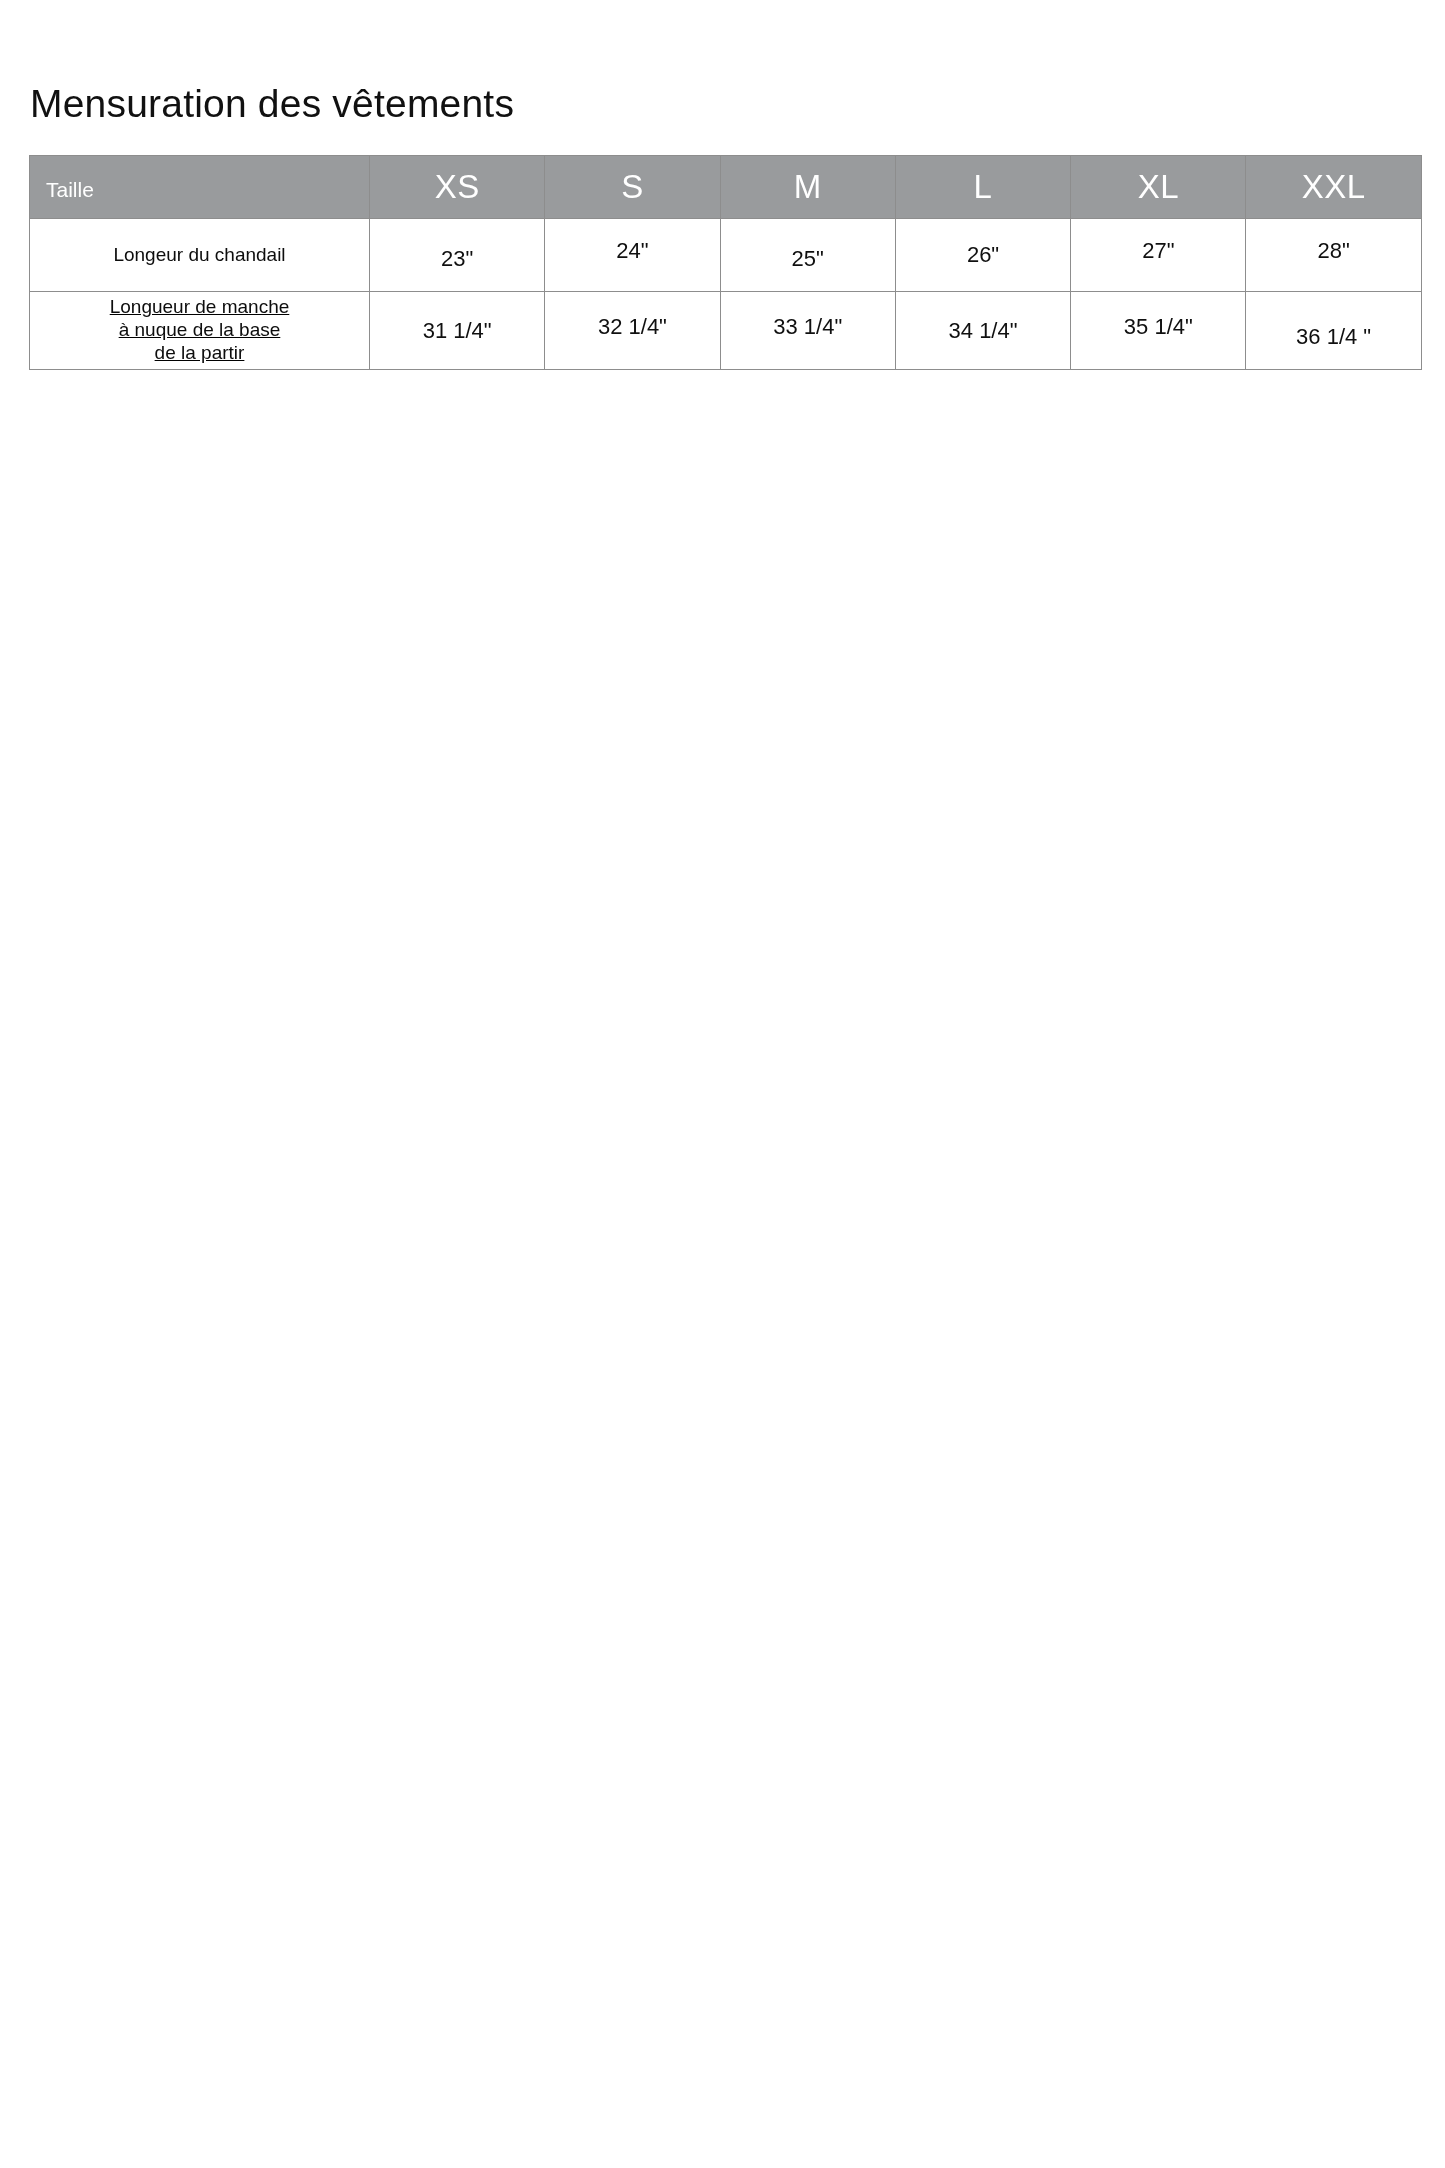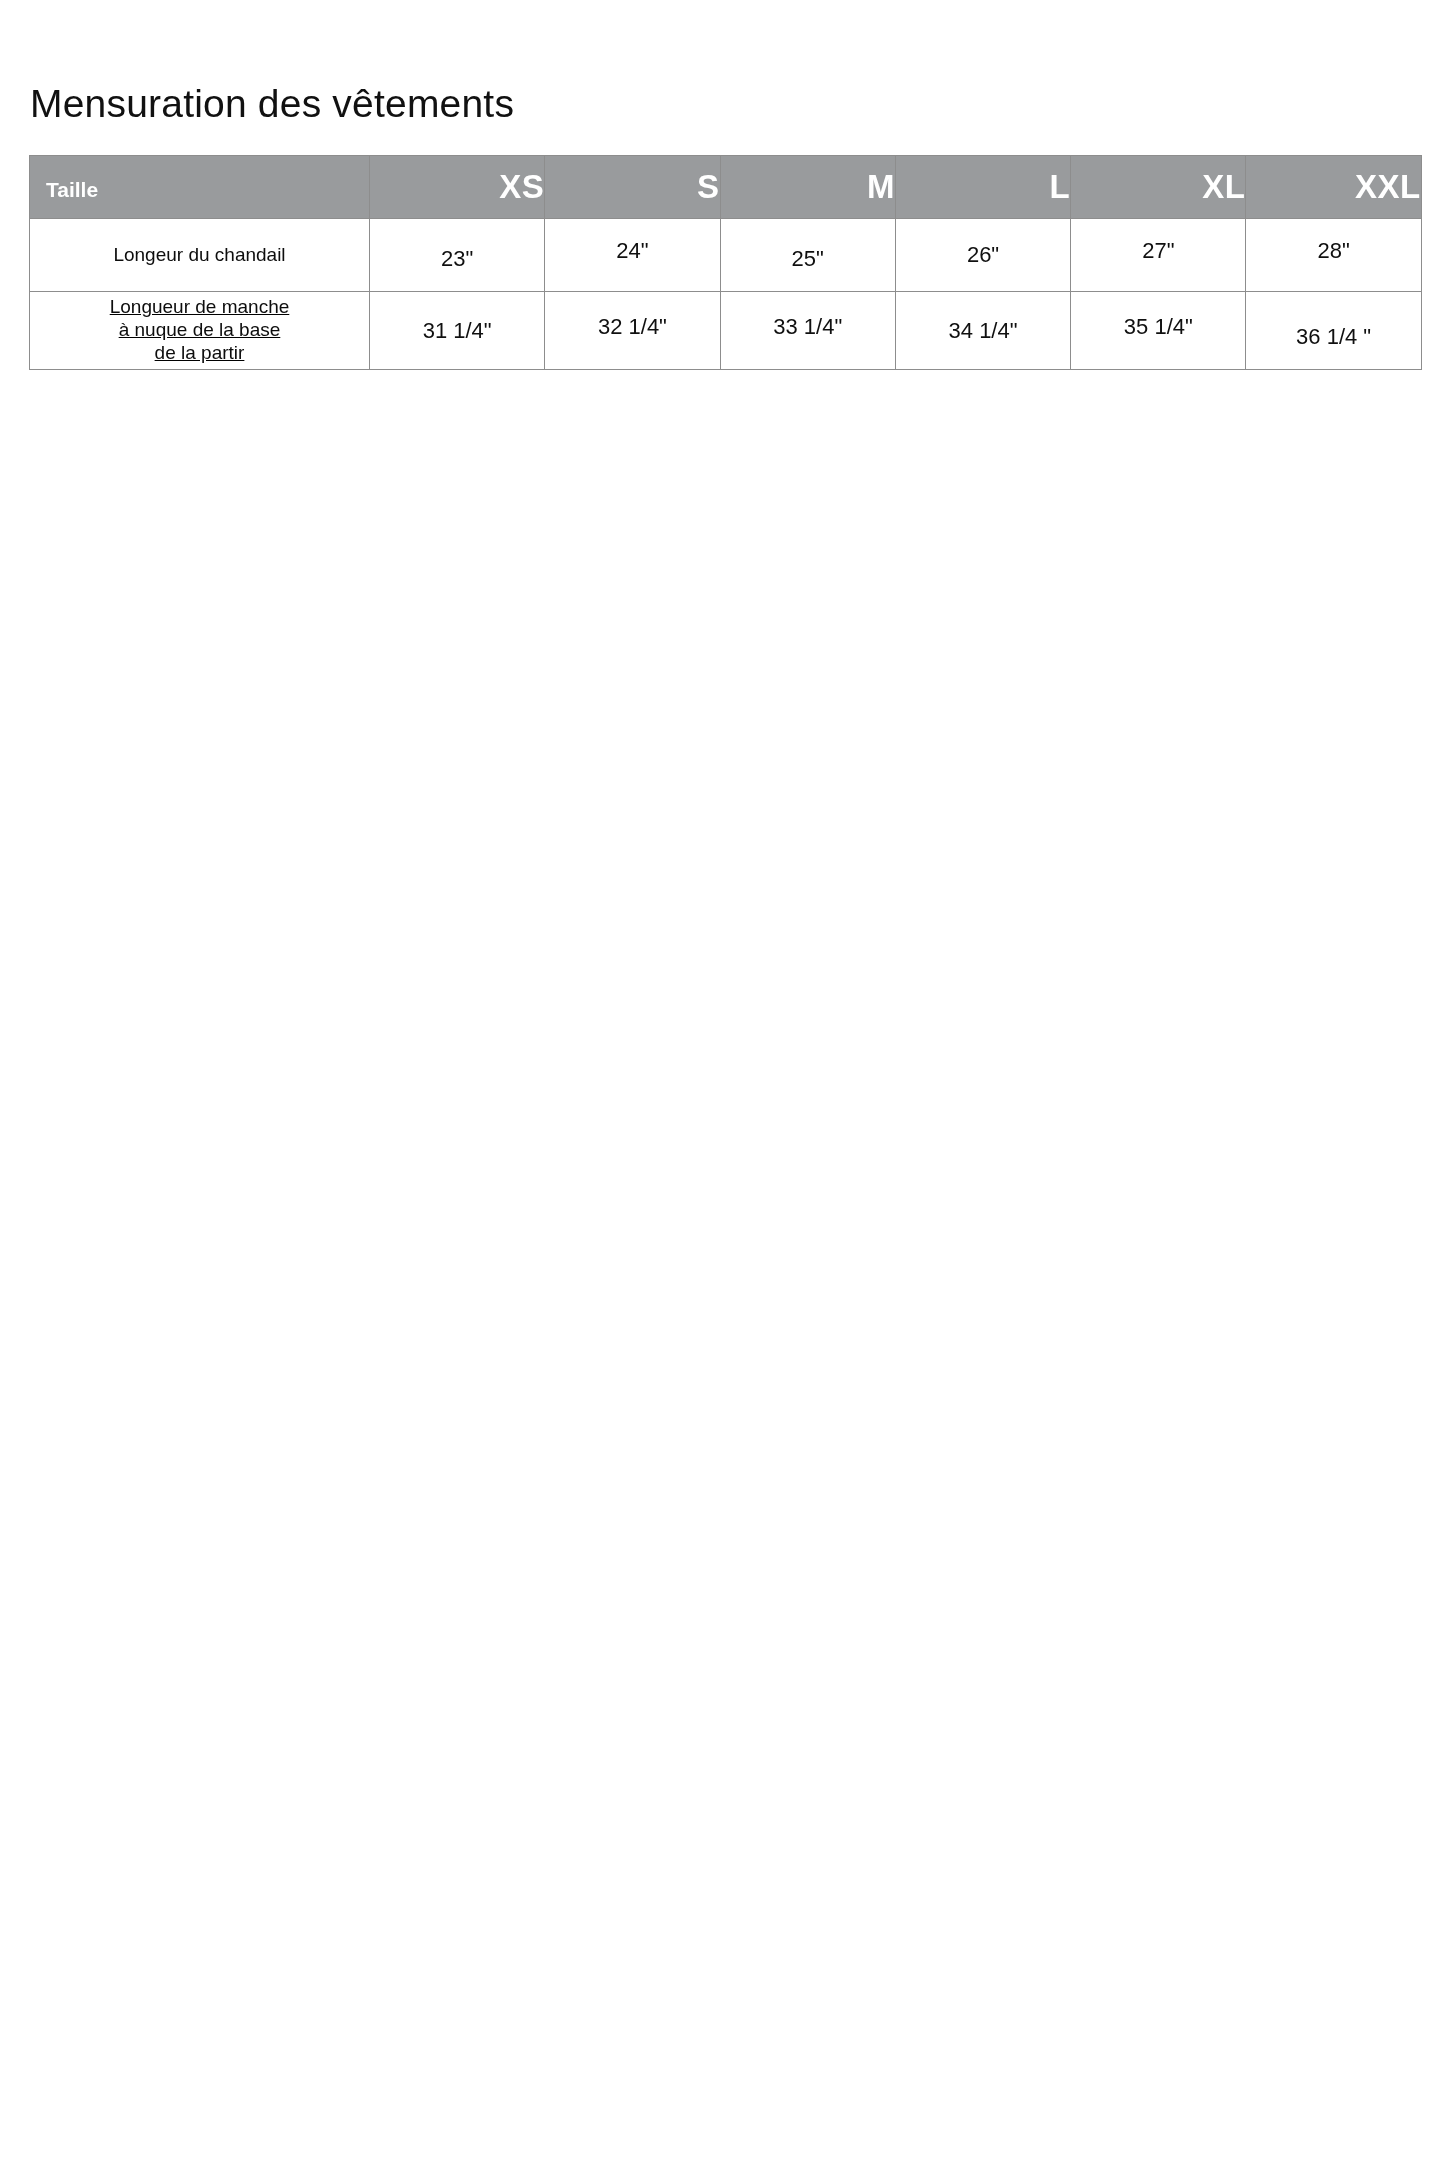--- a/index.html
+++ b/index.html
@@ -61,28 +61,28 @@
   }
   thead th {
     background: #999b9d;
     border-color: #6e7072;
     color: #ffffff;
   }
   th.head-label {
     text-align: left;
     padding-left: 16px;
     font-size: 21px;
-    font-weight: bold;
+    font-weight: normal;
     vertical-align: middle;
     padding-top: 6px;
   }
   th.head-size {
-    text-align: right;
+    text-align: center;
     font-size: 33px;
-    font-weight: 700;
+    font-weight: 400;
     letter-spacing: 0.5px;
   }
 
   
   tbody td {
     background: #ffffff;
     border-color: #8d8d8d;
   }
   tbody tr.r1 { height: 73px; }
   tbody tr.r2 { height: 73px; }

